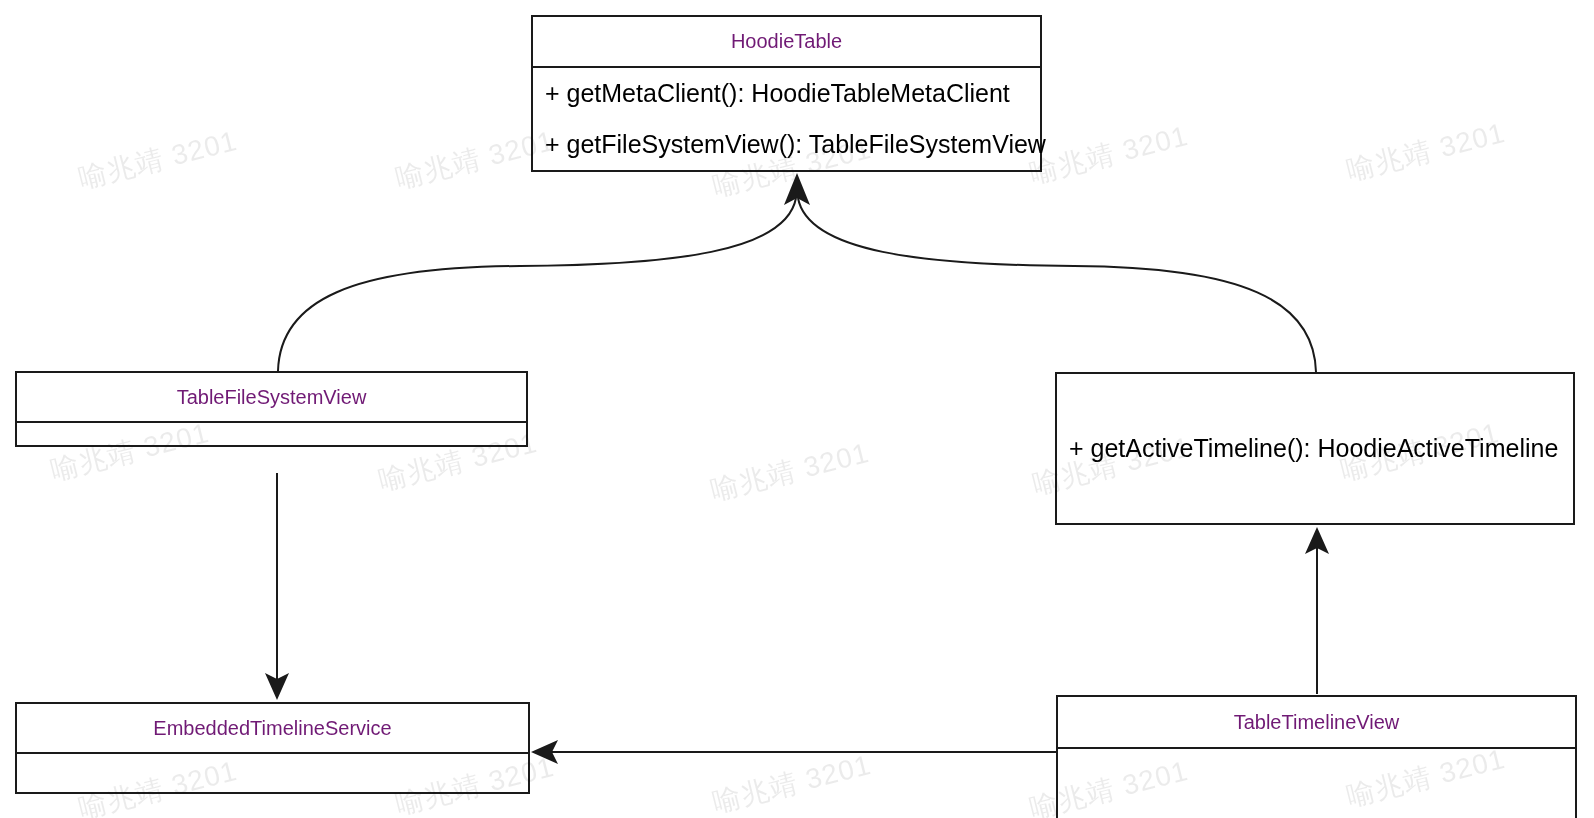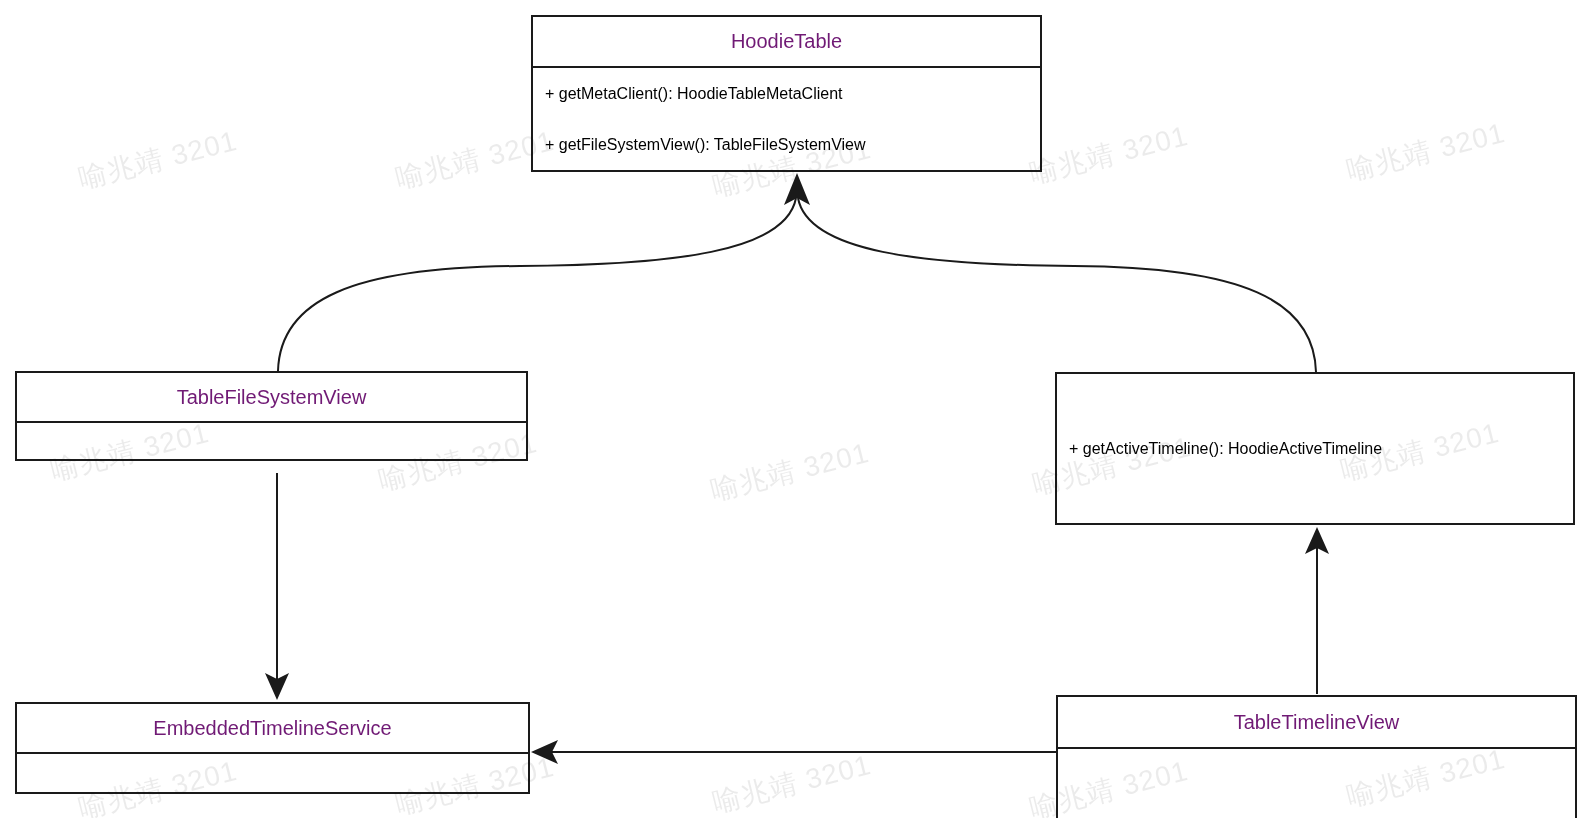--- a/index.html
+++ b/index.html
@@ -39,28 +39,28 @@
     flex: 1;
     display: flex;
     flex-direction: column;
     justify-content: center;
   }
   .class-method {
     flex: 1;
     display: flex;
     align-items: center;
     padding-left: 12px;
-    font-size: 16px;
+    font-size: 25px;
     color: #000000;
     white-space: nowrap;
   }
   
   #box-hoodie-table            { left: 531px;  top: 15px;  width: 511px; height: 157px; }
   #box-hoodie-table .class-title { height: 51px; }
-  #box-table-file-system-view  { left: 15px;   top: 371px; width: 513px; height: 90px; }
+  #box-table-file-system-view  { left: 15px;   top: 371px; width: 513px; height: 76px; }
   #box-table-file-system-view .class-title { height: 50px; }
   #box-hoodie-table-meta-client{ left: 1055px; top: 372px; width: 520px; height: 153px; }
   #box-hoodie-table-meta-client .class-title { height: 50px; }
   #box-embedded-timeline-service{ left: 15px;  top: 702px; width: 515px; height: 92px; }
   #box-embedded-timeline-service .class-title { height: 50px; }
   #box-table-timeline-view     { left: 1056px; top: 695px; width: 521px; height: 133px; }
   #box-table-timeline-view .class-title { height: 52px; }
 
   
   #connector-layer {

